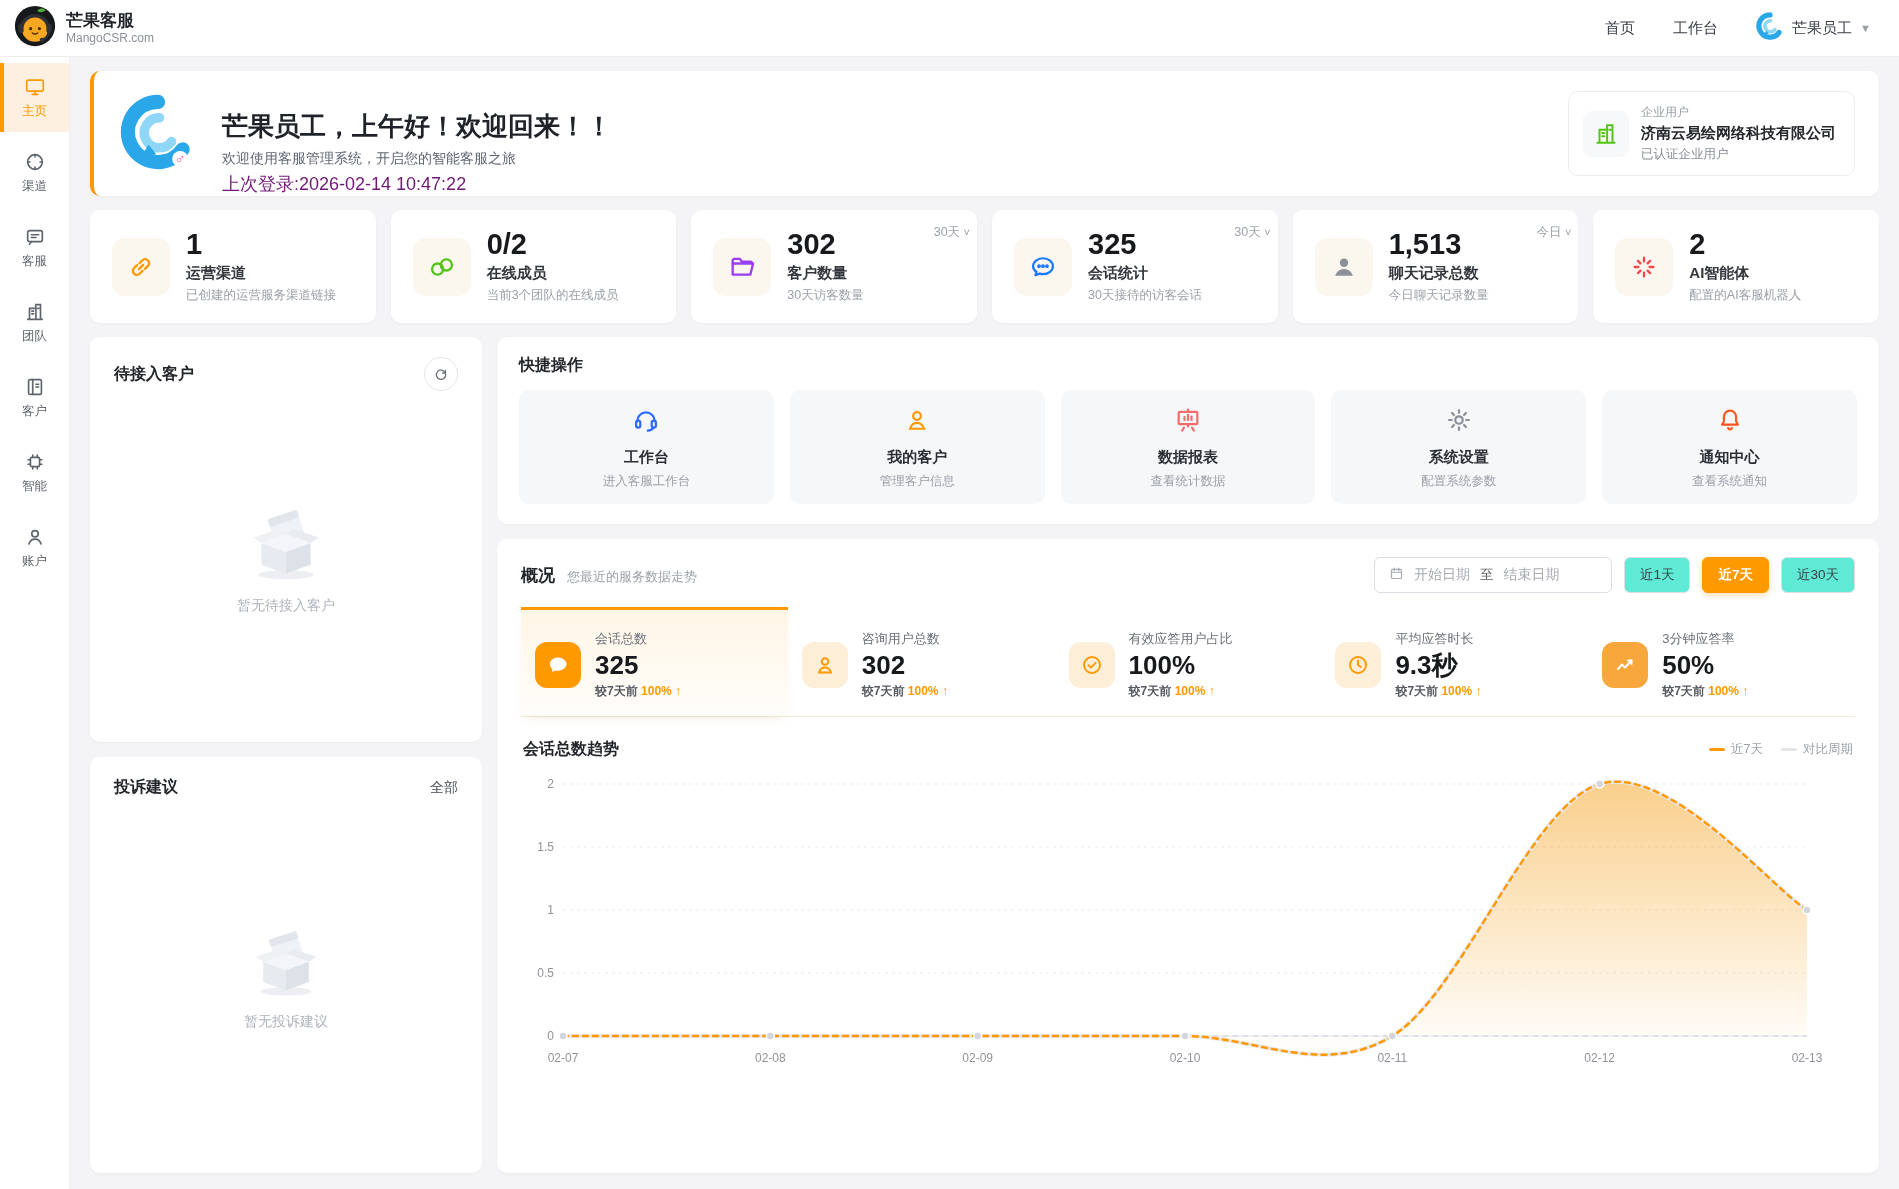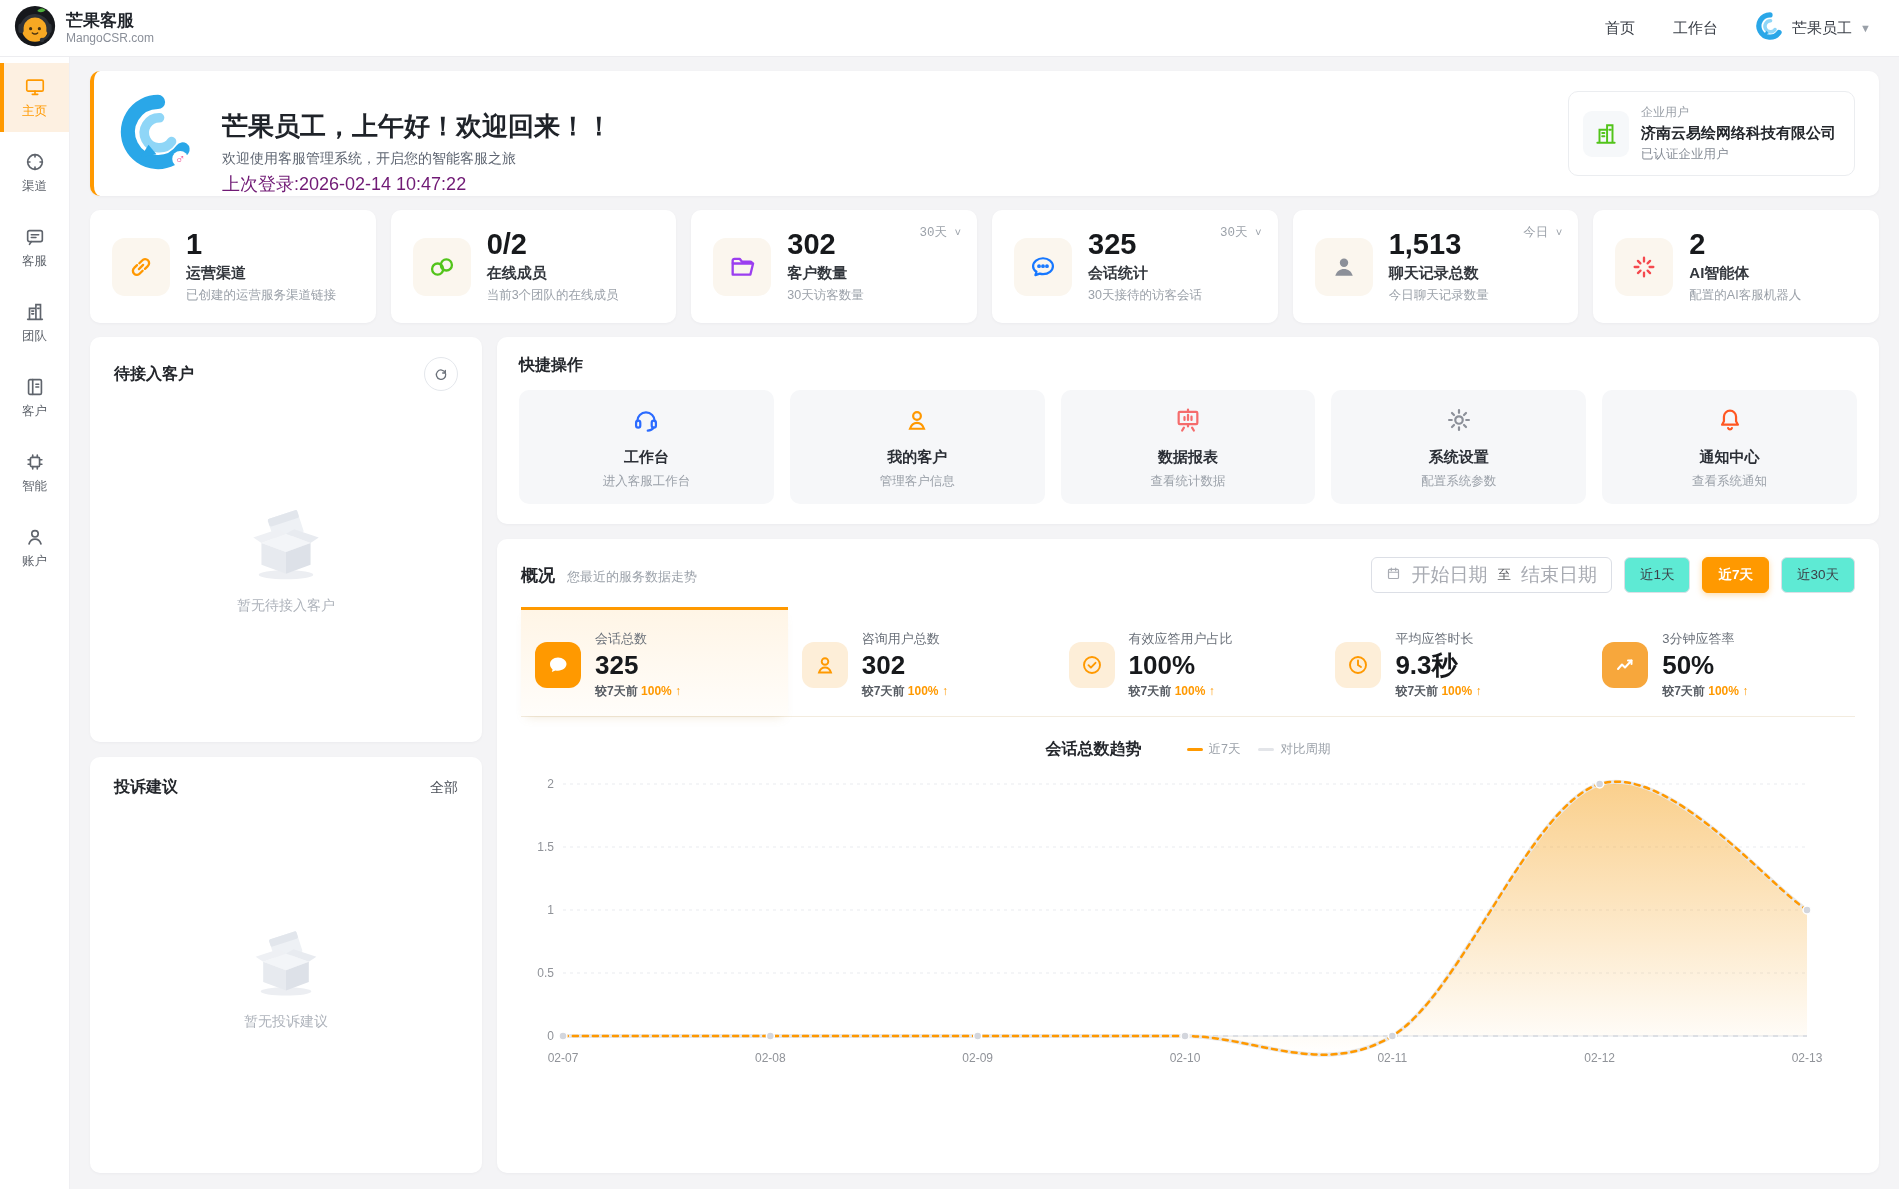--- a/index.html
+++ b/index.html
@@ -43,21 +43,21 @@
   .ent-name { font-size:15px; font-weight:bold; color:#23262b; margin-bottom:3px; }
   .ent-status { font-size:12.5px; color:#878d96; }
 
   
   .stats { flex:0 0 113px; display:flex; gap:15px; }
   .stat { flex:1; position:relative; display:flex; align-items:center; gap:16px; padding:0 10px 0 22px; }
   .stat-ic { width:58px; height:58px; border-radius:13px; background:#fbf6ee; display:flex; align-items:center; justify-content:center; flex:0 0 auto; }
   .stat-num { font-size:29px; font-weight:bold; color:#17191c; line-height:1.05; margin-bottom:4px; }
   .stat-label { font-size:15px; font-weight:bold; color:#33373d; margin-bottom:4px; }
   .stat-desc { font-size:12.5px; color:#9ba1a9; white-space:nowrap; }
-  .stat-filter { position:absolute; top:14px; right:16px; font-size:12.5px; color:#9ba1a9; cursor:pointer;font-family:Liberation Mono, monospace; }
+  .stat-filter { position:absolute; top:14px; right:7px; font-size:12.5px; color:#9ba1a9; cursor:pointer; }
 
   
   .lower { flex:1; display:flex; gap:15px; min-height:0; }
   .leftcol { width:392px; flex:0 0 auto; display:flex; flex-direction:column; gap:15px; }
   .rightcol { flex:1; min-width:0; display:flex; flex-direction:column; gap:15px; }
 
   .panel-head { display:flex; align-items:center; justify-content:space-between; padding:20px 24px 0; }
   .panel-title { font-size:16px; font-weight:bold; color:#23262b; }
   .pending { flex:0 0 405px; display:flex; flex-direction:column; }
   .complaints { flex:1; display:flex; flex-direction:column;justify-content:center; }
@@ -75,39 +75,39 @@
   .qa-desc { font-size:12.5px; color:#9ba1a9; }
 
   
   .overview { flex:1; min-height:0; padding:18px 24px 14px; display:flex; flex-direction:column; }
   .ov-head { display:flex; align-items:center; justify-content:space-between; margin-bottom:14px; }
   .ov-title-wrap { display:flex; align-items:baseline; gap:12px; }
   .ov-title { font-size:17px; font-weight:bold; color:#23262b; }
   .ov-sub { font-size:13px; color:#9ba1a9; }
   .ov-controls { display:flex; align-items:center; gap:12px; }
   .date-range { display:flex; align-items:center; gap:10px; border:1px solid #dcdfe6; border-radius:6px; height:36px; padding:0 14px; min-width:238px; background:#fff; cursor:text; }
-  .date-ph { font-size:19px; color:#a8abb2; }
+  .date-ph { font-size:14px; color:#a8abb2; }
   .date-sep { font-size:13.5px; color:#606266; }
   .rbtn { height:36px; padding:0 15px; border:1px solid #dcdfe6; border-radius:6px; background:#5eead4; font-size:13.5px; color:#3c4048; cursor:pointer; font-family:inherit; }
   .rbtn.active { background:#f90; border-color:#f90; color:#fff; font-weight:bold; box-shadow:0 2px 6px rgba(255,153,0,.35); }
 
   .metrics { display:flex; border-bottom:1px solid #f3ecdf; margin-bottom:6px; }
   .metric { flex:1; display:flex; align-items:center; gap:14px; padding:20px 10px 16px 14px; border-top:3px solid transparent; cursor:pointer; }
   .metric.active { border-top-color:#f90; background:linear-gradient(180deg,#fff5e6 0%,#fffdfa 100%); box-shadow:0 6px 10px -6px rgba(190,150,80,.25); }
   .m-ic { width:46px; height:46px; border-radius:12px; display:flex; align-items:center; justify-content:center; flex:0 0 auto; }
   .m-ic.solid { background:#f90; }
   .m-ic.soft { background:#fdeed8; }
   .m-ic.solid2 { background:#f7a73c; }
   .m-label { font-size:13px; color:#6a7079; margin-bottom:3px; white-space:nowrap; }
   .m-value { font-size:26px; font-weight:bold; color:#17191c; line-height:1.1; margin-bottom:3px; }
   .m-compare { font-size:12px; color:#555a61; font-weight:bold; white-space:nowrap; }
   .m-compare .pct { color:#f90; }
   .m-compare .arrow { color:#f90; }
 
-  .chart-head { display:flex; align-items:center; justify-content:center; padding:16px 2px 6px;gap:45px; }
+  .chart-head { display:flex; align-items:center; justify-content:space-between; padding:16px 2px 6px;gap:45px; }
   .chart-title { font-size:16px; font-weight:bold; color:#23262b; }
   .legend { display:flex; align-items:center; gap:18px; }
   .lg-item { display:flex; align-items:center; gap:6px; font-size:12.5px; color:#9ba1a9; cursor:pointer; }
   .lg-dash { width:16px; height:3px; border-radius:2px; }
   .chart-wrap { flex:1; min-height:0; }
 </style>
 </head>
 <body>
 
 <div class="page">

